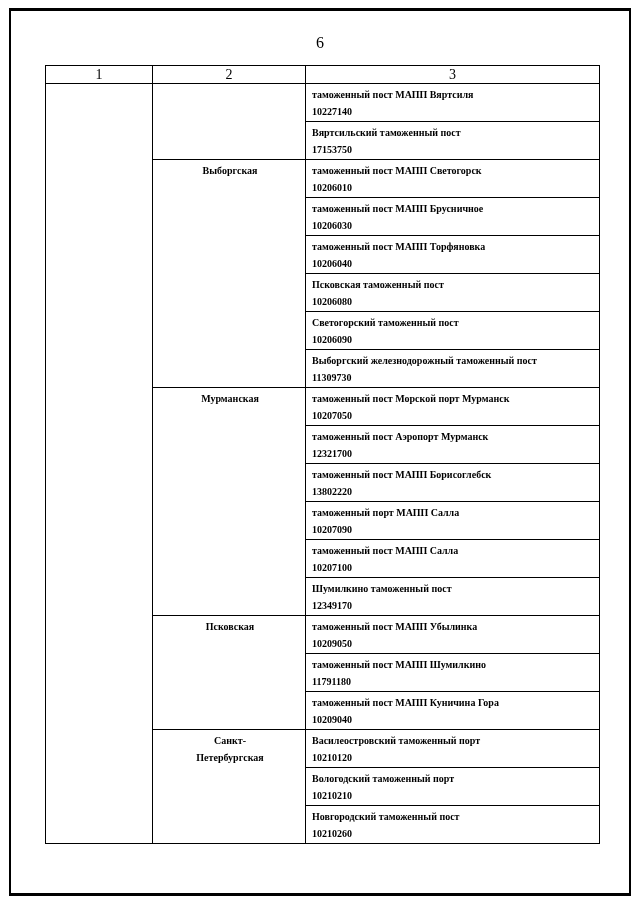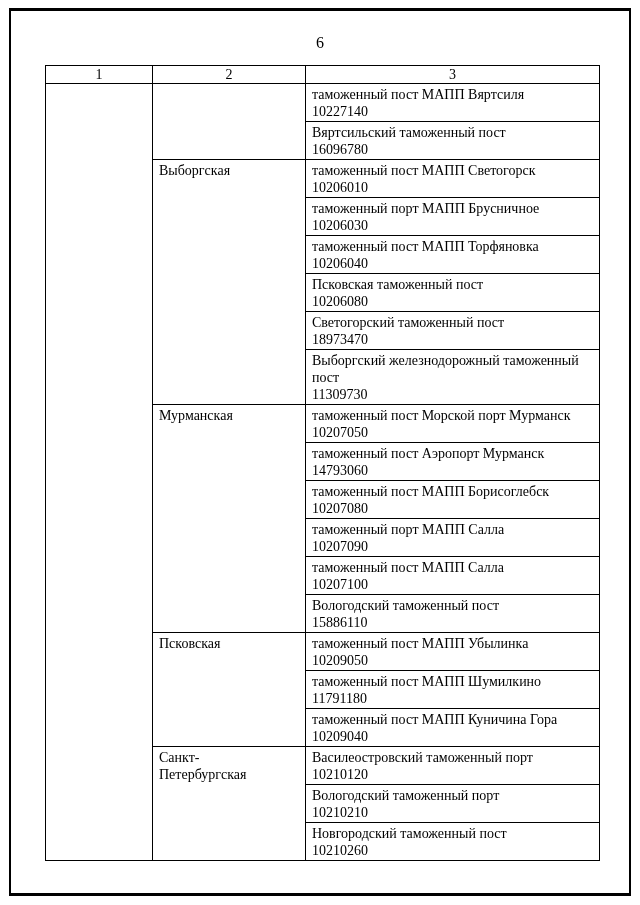--- a/index.html
+++ b/index.html
@@ -48,27 +48,28 @@
     font-weight: normal;
     font-size: 14px;
     line-height: 15px;
     padding: 1px 0;
     text-align: center;
     vertical-align: middle;
   }
   table.doc-table td {
     border: 1px solid #000;
     vertical-align: top;
-    font-size: 14px;
+    font-size: 10px;
     line-height: 17px;
     padding: 2px 4px 1px 6px;
+    font-weight: bold;
   }
   td.col1 { padding: 0; }
   td.col2 {
-    text-align: left;
+    text-align: center;
     white-space: pre-line;
     padding-top: 3px;
   }
   td.col3 div { word-wrap: break-word; }
 </style>
 </head>
 <body>
 
 <div class="frame">
   <div class="page-number">6</div>
@@ -91,95 +92,95 @@
           <td rowspan="20" class="col1"></td>
           <td rowspan="2" class="col2"></td>
           <td class="col3">
             <div>таможенный пост МАПП Вяртсиля</div>
             <div>10227140</div>
           </td>
         </tr>
         <tr>
           <td class="col3">
             <div>Вяртсильский таможенный пост</div>
-            <div>16096780</div>
+            <div>17153750</div>
           </td>
         </tr>
         <tr>
           <td rowspan="6" class="col2">Выборгская</td>
           <td class="col3">
             <div>таможенный пост МАПП Светогорск</div>
             <div>10206010</div>
           </td>
         </tr>
         <tr>
           <td class="col3">
-            <div>таможенный порт МАПП Брусничное</div>
+            <div>таможенный пост МАПП Брусничное</div>
             <div>10206030</div>
           </td>
         </tr>
         <tr>
           <td class="col3">
             <div>таможенный пост МАПП Торфяновка</div>
             <div>10206040</div>
           </td>
         </tr>
         <tr>
           <td class="col3">
             <div>Псковская таможенный пост</div>
             <div>10206080</div>
           </td>
         </tr>
         <tr>
           <td class="col3">
             <div>Светогорский таможенный пост</div>
-            <div>18973470</div>
+            <div>10206090</div>
           </td>
         </tr>
         <tr>
           <td class="col3">
             <div>Выборгский железнодорожный таможенный пост</div>
             <div>11309730</div>
           </td>
         </tr>
         <tr>
           <td rowspan="6" class="col2">Мурманская</td>
           <td class="col3">
             <div>таможенный пост Морской порт Мурманск</div>
             <div>10207050</div>
           </td>
         </tr>
         <tr>
           <td class="col3">
             <div>таможенный пост Аэропорт Мурманск</div>
-            <div>14793060</div>
+            <div>12321700</div>
           </td>
         </tr>
         <tr>
           <td class="col3">
             <div>таможенный пост МАПП Борисоглебск</div>
-            <div>10207080</div>
+            <div>13802220</div>
           </td>
         </tr>
         <tr>
           <td class="col3">
             <div>таможенный порт МАПП Салла</div>
             <div>10207090</div>
           </td>
         </tr>
         <tr>
           <td class="col3">
             <div>таможенный пост МАПП Салла</div>
             <div>10207100</div>
           </td>
         </tr>
         <tr>
           <td class="col3">
-            <div>Вологодский таможенный пост</div>
-            <div>15886110</div>
+            <div>Шумилкино таможенный пост</div>
+            <div>12349170</div>
           </td>
         </tr>
         <tr>
           <td rowspan="3" class="col2">Псковская</td>
           <td class="col3">
             <div>таможенный пост МАПП Убылинка</div>
             <div>10209050</div>
           </td>
         </tr>
         <tr>

